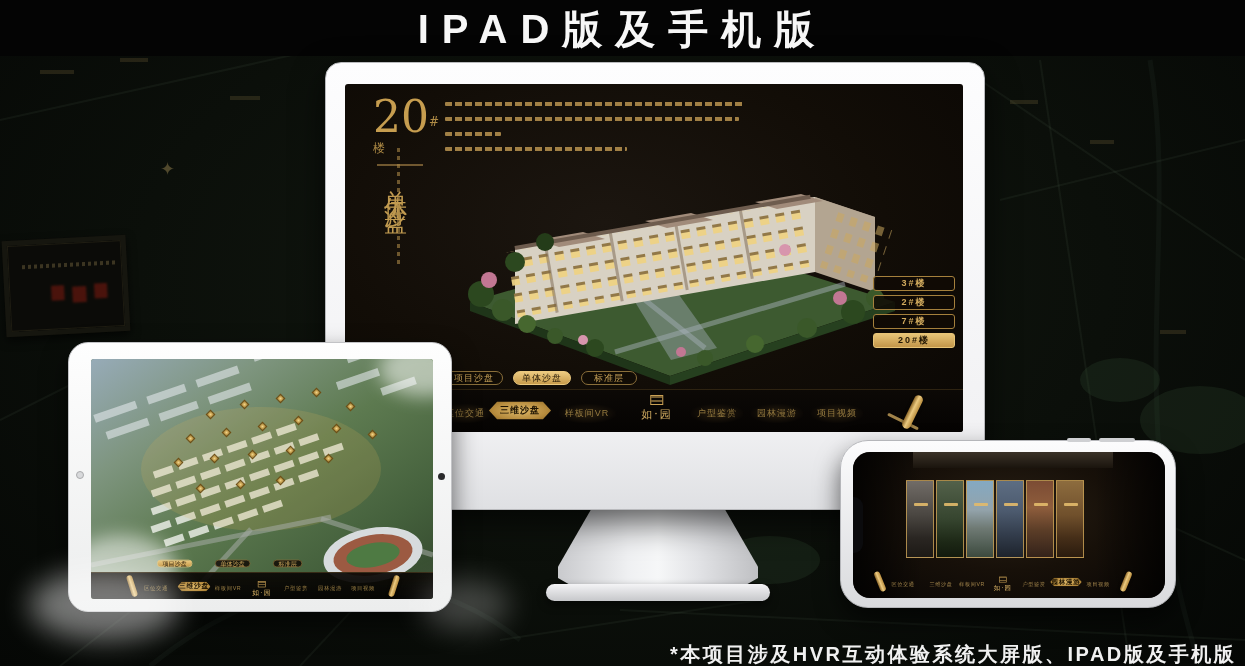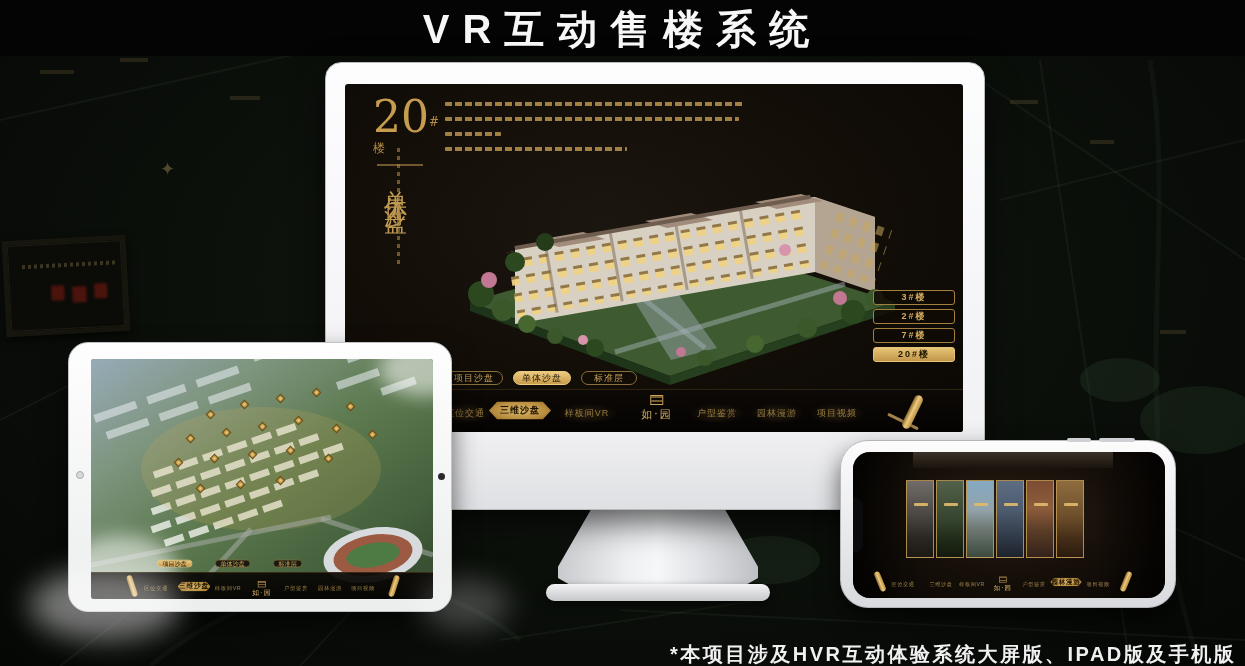--- a/index.html
+++ b/index.html
@@ -71,21 +71,21 @@
   .desc { position:absolute; left:100px; top:18px; width:310px; }
   .desc i { display:block; height:4px; margin-bottom:11px; border-radius:1px;
     background:repeating-linear-gradient(90deg, rgba(196,156,84,.8) 0 7px, transparent 7px 10px); }
   .desc i:nth-child(1){ width:300px; }
   .desc i:nth-child(2){ width:294px; }
   .desc i:nth-child(3){ width:56px; }
   .desc i:nth-child(4){ width:182px; }
   
   .building-svg { position:absolute; left:110px; top:68px; width:450px; height:235px; }
   
-  .floor-buttons { position:absolute; left:528px; top:206px; width:84px; }
+  .floor-buttons { position:absolute; left:528px; top:192px; width:84px; }
   .floor-btn {
     width:82px; height:15px; line-height:13px; margin-bottom:4px; text-align:center;
     border:1px solid #a5803c; border-radius:3px; color:#d2ab5e; font-size:9px; font-weight:bold;
     background:rgba(16,11,5,.85); letter-spacing:2px;
   }
   .floor-btn.selected { background:linear-gradient(180deg,#e7c477,#c2964a); color:#211603; border-color:#e7c477; }
   
   .view-tabs { position:absolute; left:100px; top:287px; display:flex; gap:10px; }
   .view-tab {
     min-width:56px; height:14px; line-height:12px; padding:0 8px; text-align:center;
@@ -242,21 +242,21 @@
 <div class="bg-topstrip"></div>
 <div class="bg-plaque">
   <span class="tiny"></span>
     <i></i>
     <i></i>
     <i></i>
     <i></i>
 </div>
 <div class="bg-star">✦</div>
 
-<div class="page-title">VR互动售楼系统</div>
+<div class="page-title">IPAD版及手机版</div>
 <div class="footnote">*本项目涉及HVR互动体验系统大屏版、IPAD版及手机版</div>
 
 <div class="monitor-stand-neck"></div>
 <div class="monitor-stand-base"></div>
 <div class="monitor-frame"></div>
 
 <div class="monitor-screen">
 
   <div class="hero">
     <div>

